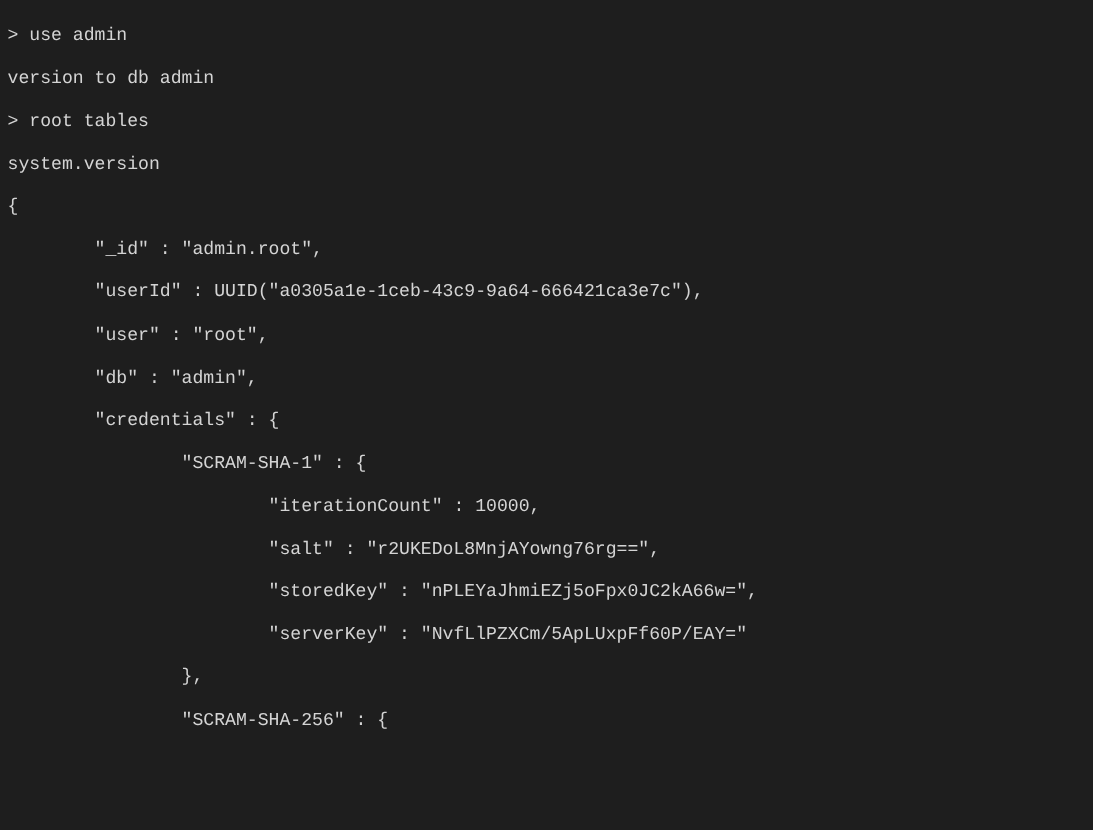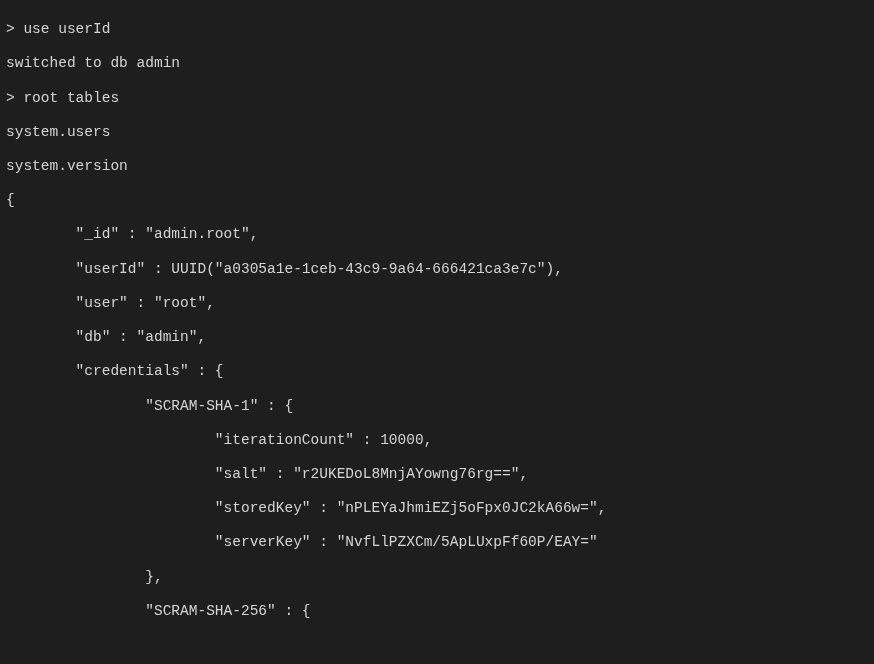--- a/index.html
+++ b/index.html
@@ -17,24 +17,23 @@
   .terminal {
     padding: 4px 6px;
     white-space: pre;
   }
   .line { display: block; }
 </style>
 </head>
 <body>
 
 <div class="terminal">
-<span class="line"><span>&gt; </span><span>use userId</span></span>
-<span class="line">switched to db admin</span>
+<span class="line"><span>&gt; </span><span>use admin</span></span>
+<span class="line">version to db admin</span>
 <span class="line"><span>&gt; </span><span>root tables</span></span>
-<span class="line">system.users</span>
 <span class="line">system.version</span>
 <span class="line">{</span>
 <span class="line">        "_id" : "admin.root",</span>
 <span class="line">        "userId" : UUID("a0305a1e-1ceb-43c9-9a64-666421ca3e7c"),</span>
 <span class="line">        "user" : "root",</span>
 <span class="line">        "db" : "admin",</span>
 <span class="line">        "credentials" : {</span>
 <span class="line">                "SCRAM-SHA-1" : {</span>
 <span class="line">                        "iterationCount" : 10000,</span>
 <span class="line">                        "salt" : "r2UKEDoL8MnjAYowng76rg==",</span>

